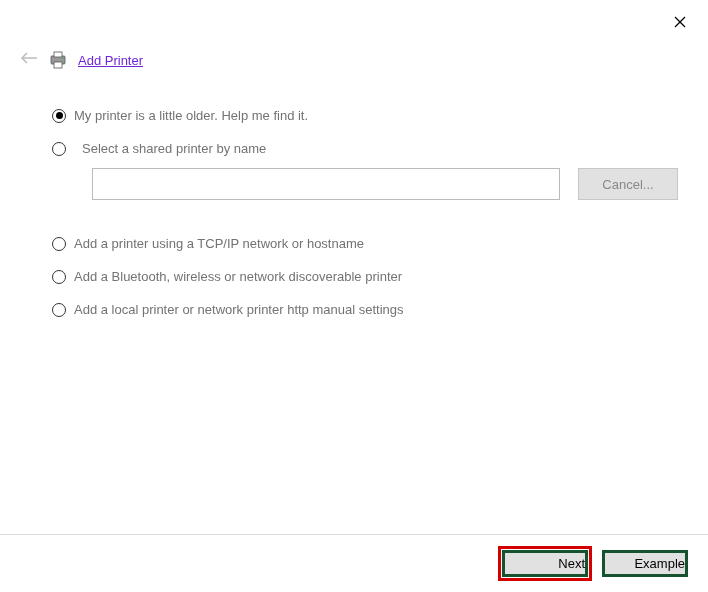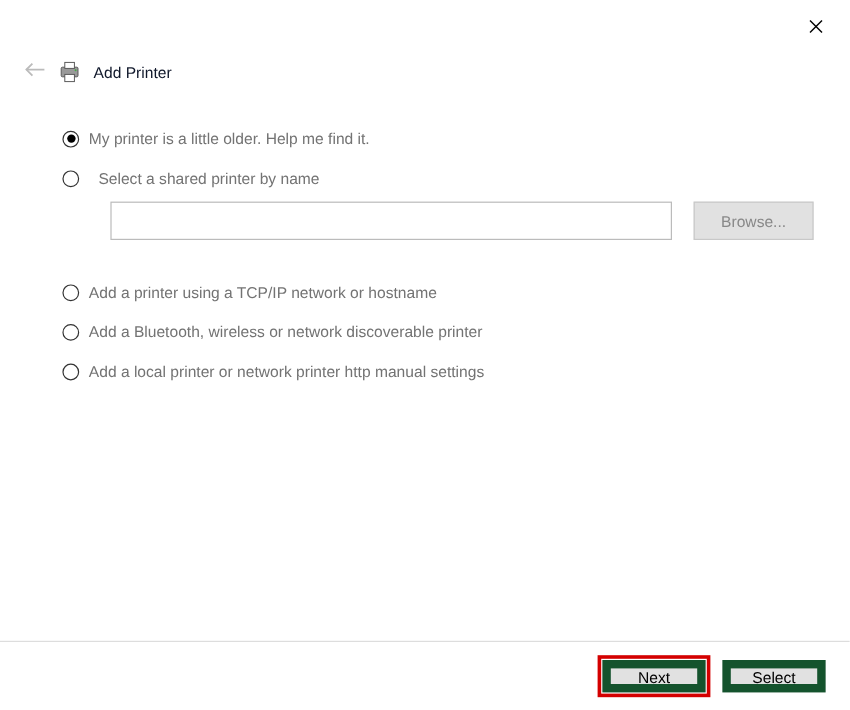--- a/index.html
+++ b/index.html
@@ -33,21 +33,22 @@
       gap: 10px;
     }
     .back-arrow {
       color: #999;
       font-size: 16px;
       cursor: default;
     }
     .printer-icon svg { display: block; }
     .wizard-title {
       font-size: 13px;
-      color: #0f172a;
+      color: #6d28d9;
+      text-decoration: underline;
     }
     .content {
       position: absolute;
       top: 108px;
       left: 52px;
       right: 30px;
     }
     .heading {
       color: #003399;
       font-size: 17px;
@@ -130,23 +131,24 @@
       display: flex;
       align-items: center;
       justify-content: flex-end;
       padding-right: 20px;
       gap: 10px;
     }
     .btn {
       width: 86px;
       height: 27px;
       background: #e1e1e1;
-      border: 7px solid #14532d;
+      border: 3px solid #14532d;
       font-size: 13px;
       cursor: pointer;
+      text-align: right;
     }
     .next-highlight {
       border: 3px solid #d40000;
       padding: 1px;
       display: inline-flex;
     }
     .next-highlight .btn {
       margin: 0;
     }
   </style>
@@ -188,21 +190,21 @@
     </div>
 
     <div class="radio-row tight">
       <span class="radio"></span>
       <span class="radio-label">Select a shared printer by name</span>
     </div>
 
     <div class="shared-sub">
       <div class="input-row">
         <input type="text" class="text-input" value="" style="">
-        <button class="browse-btn">Browse...</button>
+        <button class="browse-btn">Cancel...</button>
       </div>
       <div class="example-text">
       </div>
     </div>
 
     <div class="radio-row">
       <span class="radio"></span>
       <span class="radio-label">Add a printer using a TCP/IP network or hostname</span>
     </div>
 
@@ -216,14 +218,14 @@
       <span class="radio-label">Add a local printer or network printer http manual settings</span>
     </div>
 
   </div>
 </div>
 
 <div class="footer">
   <span class="next-highlight">
     <button class="btn">Next</button>
   </span>
-  <button class="btn">Select</button>
+  <button class="btn">Example</button>
 </div>
 
 </body></html>

